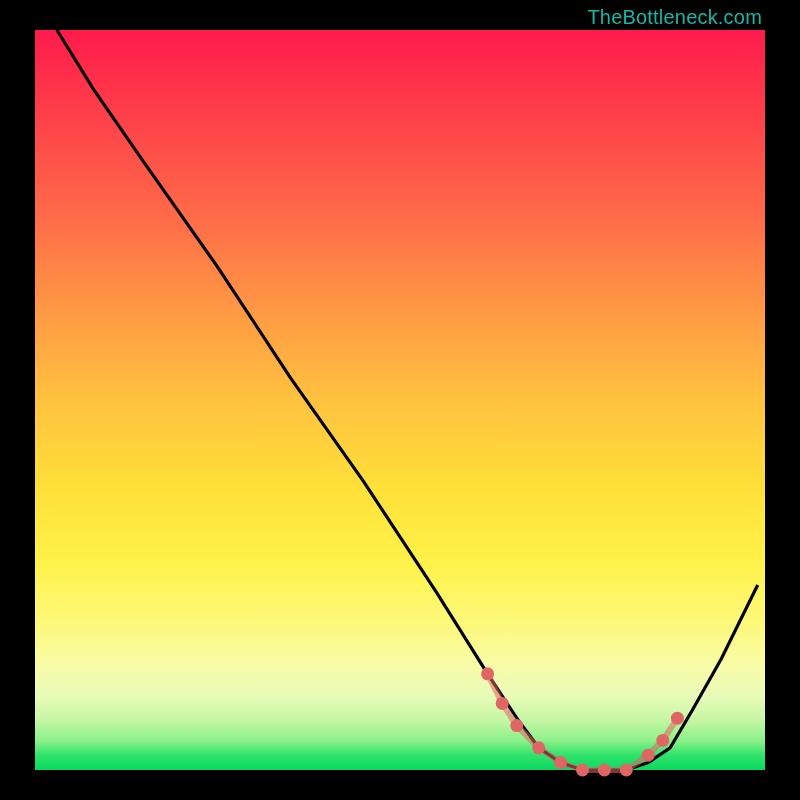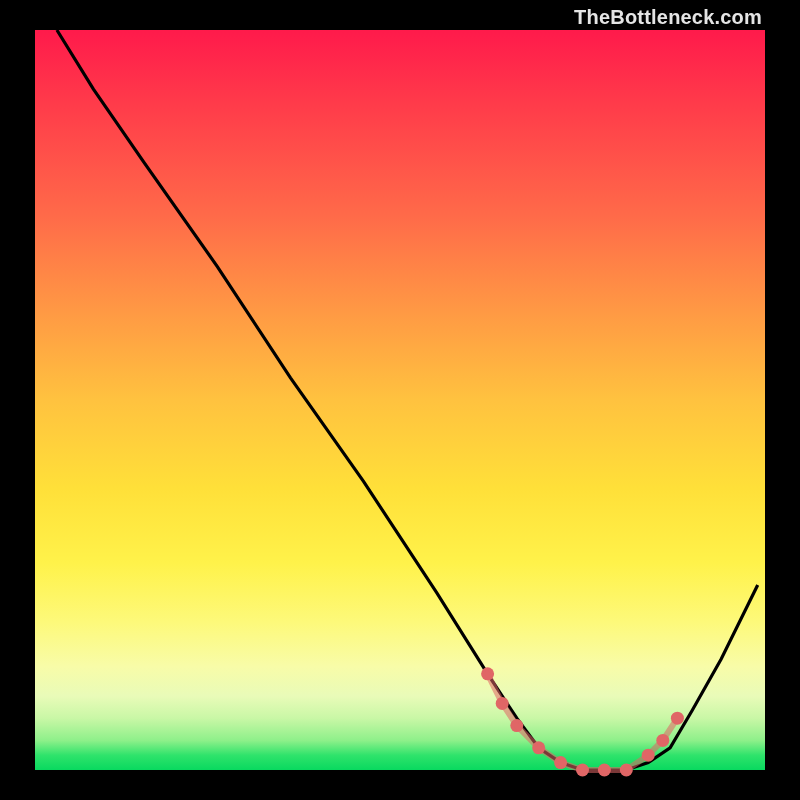--- a/index.html
+++ b/index.html
@@ -39,23 +39,23 @@
       #c9f7a6 93%,
       #8ef08a 96%,
       #2fe36b 98%,
       #09d95f 100%
     );
   }
   .attribution {
     position: absolute;
     top: 6px;
     right: 38px;
-    color: #e5e5e5;
+    color: #14b8a6;
     font-size: 20px;
-    font-weight: 700;
+    font-weight: 400;
     letter-spacing: 0.2px;
   }
   svg.curve {
     position: absolute;
     left: 0; top: 0;
     width: 730px; height: 740px;
     overflow: visible;
   }
 </style>
 </head>

